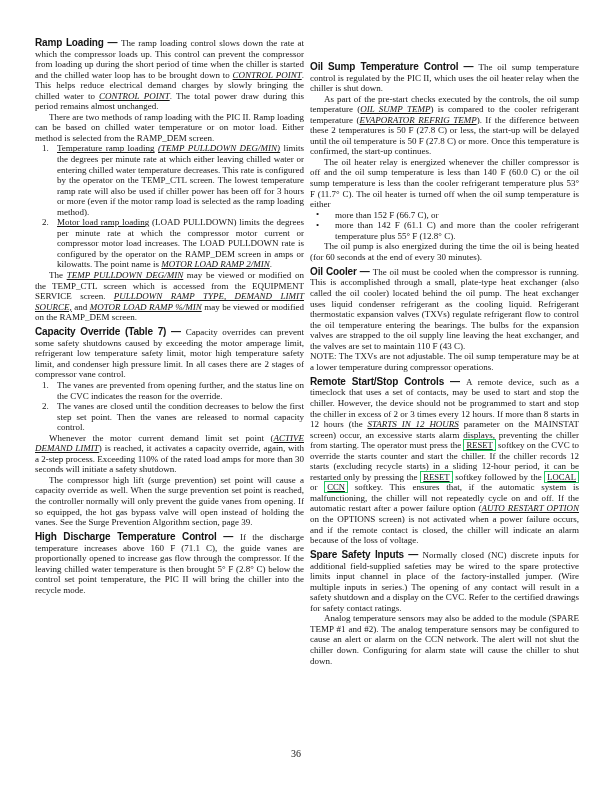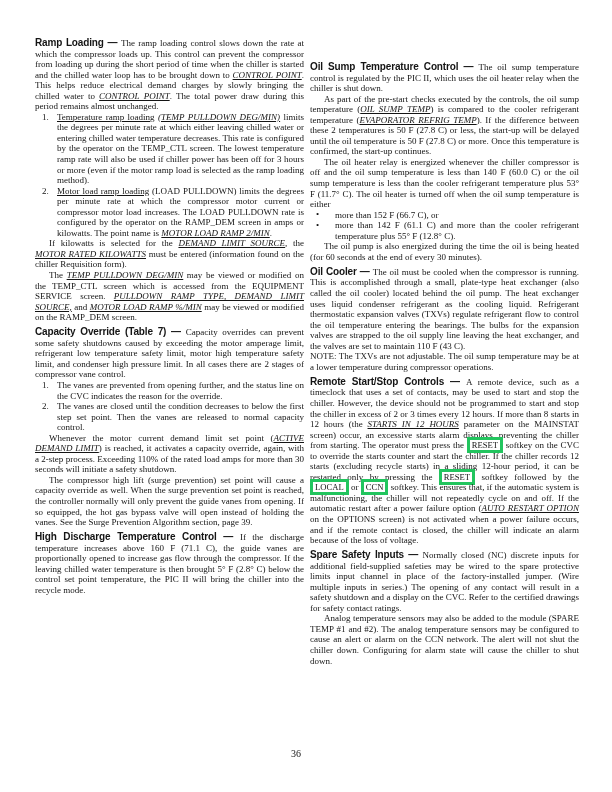--- a/index.html
+++ b/index.html
@@ -33,42 +33,43 @@
   .blk.bullet-item .bul { position: absolute; left: 6px; top: -0.5px; }
   .h {
     font-family: "Liberation Sans", sans-serif;
     font-weight: 700;
     font-size: 10px;
     letter-spacing: -0.15px;
   }
   .i { font-style: italic; text-decoration: underline; }
   .u { text-decoration: underline; margin-top: 45px; }
   .box {
-    border: 3px solid #22c55e;
+    border: 1px solid #22c55e;
     padding: 0 2px;
     white-space: nowrap;
     font-size: 8.6px;
+    text-decoration: underline;
   }
   .footer {
     position: absolute;
     top: 748px; left: 0;
     width: 592px;
     text-align: center;
     font-size: 10px;
   }
 </style>
 </head>
 <body>
 
 <div class="page">
   <div class="col col-left">
       <div class="blk lead"><span class="h">Ramp Loading — </span><span>The ramp loading control slows down the rate at which the compressor loads up. This control can prevent the compressor from loading up during the short period of time when the chiller is started and the chilled water loop has to be brought down to </span><span class="i">CONTROL POINT</span><span>. This helps reduce electrical demand charges by slowly bringing the chilled water to </span><span class="i">CONTROL POINT</span><span>. The total power draw during this period remains almost unchanged.</span></div>
+      <div class="blk para"><span>There are two methods of ramp loading with the PIC II. Ramp loading can be based on chilled water temperature or on motor load. Either method is selected from the RAMP_DEM screen.</span></div>
       <div class="blk num-item"><span class="num">1.</span><span class="u">Temperature ramp loading</span><span> </span><span class="i">(TEMP PULLDOWN DEG/MIN)</span><span> limits the degrees per minute rate at which either leaving chilled water or entering chilled water temperature decreases. This rate is configured by the operator on the TEMP_CTL screen. The lowest temperature ramp rate will also be used if chiller power has been off for 3 hours or more (even if the motor ramp load is selected as the ramp loading method).</span></div>
       <div class="blk num-item"><span class="num">2.</span><span class="u">Motor load ramp loading</span><span> (LOAD PULLDOWN) limits the degrees per minute rate at which the compressor motor current or compressor motor load increases. The LOAD PULLDOWN rate is configured by the operator on the RAMP_DEM screen in amps or kilowatts. The point name is </span><span class="i">MOTOR LOAD RAMP 2/MIN</span><span>.</span></div>
-      <div class="blk para"><span>If kilowatts is selected for the </span><span class="i">DEMAND LIMIT SOURCE</span><span>, the </span><span class="i">MOTOR RATED KILOWATTS</span><span> must be entered (information found on the chiller Requisition form).</span></div>
       <div class="blk para"><span>The </span><span class="i">TEMP PULLDOWN DEG/MIN</span><span> may be viewed or modified on the TEMP_CTL screen which is accessed from the EQUIPMENT SERVICE screen. </span><span class="i">PULLDOWN RAMP TYPE, DEMAND LIMIT SOURCE,</span><span> and </span><span class="i">MOTOR LOAD RAMP %/MIN</span><span> may be viewed or modified on the RAMP_DEM screen.</span></div>
       <div class="blk lead"><span class="h">Capacity Override (Table 7) — </span><span>Capacity overrides can prevent some safety shutdowns caused by exceeding the motor amperage limit, refrigerant low temperature safety limit, motor high temperature safety limit, and condenser high pressure limit. In all cases there are 2 stages of compressor vane control.</span></div>
       <div class="blk num-item"><span class="num">1.</span><span>The vanes are prevented from opening further, and the status line on the CVC indicates the reason for the override.</span></div>
       <div class="blk num-item"><span class="num">2.</span><span>The vanes are closed until the condition decreases to below the first step set point. Then the vanes are released to normal capacity control.</span></div>
       <div class="blk para"><span>Whenever the motor current demand limit set point (</span><span class="i">ACTIVE DEMAND LIMIT</span><span>) is reached, it activates a capacity override, again, with a 2-step process. Exceeding 110% of the rated load amps for more than 30 seconds will initiate a safety shutdown.</span></div>
       <div class="blk para"><span>The compressor high lift (surge prevention) set point will cause a capacity override as well. When the surge prevention set point is reached, the controller normally will only prevent the guide vanes from opening. If so equipped, the hot gas bypass valve will open instead of holding the vanes. See the Surge Prevention Algorithm section, page 39.</span></div>
       <div class="blk lead"><span class="h">High Discharge Temperature Control — </span><span>If the discharge temperature increases above 160 F (71.1 C), the guide vanes are proportionally opened to increase gas flow through the compressor. If the leaving chilled water temperature is then brought 5° F (2.8° C) below the control set point temperature, the PIC II will bring the chiller into the recycle mode.</span></div>
     </div>
   <div class="col col-right">
       <div class="blk lead"><span class="h">Oil Sump Temperature Control — </span><span>The oil sump temperature control is regulated by the PIC II, which uses the oil heater relay when the chiller is shut down.</span></div>

